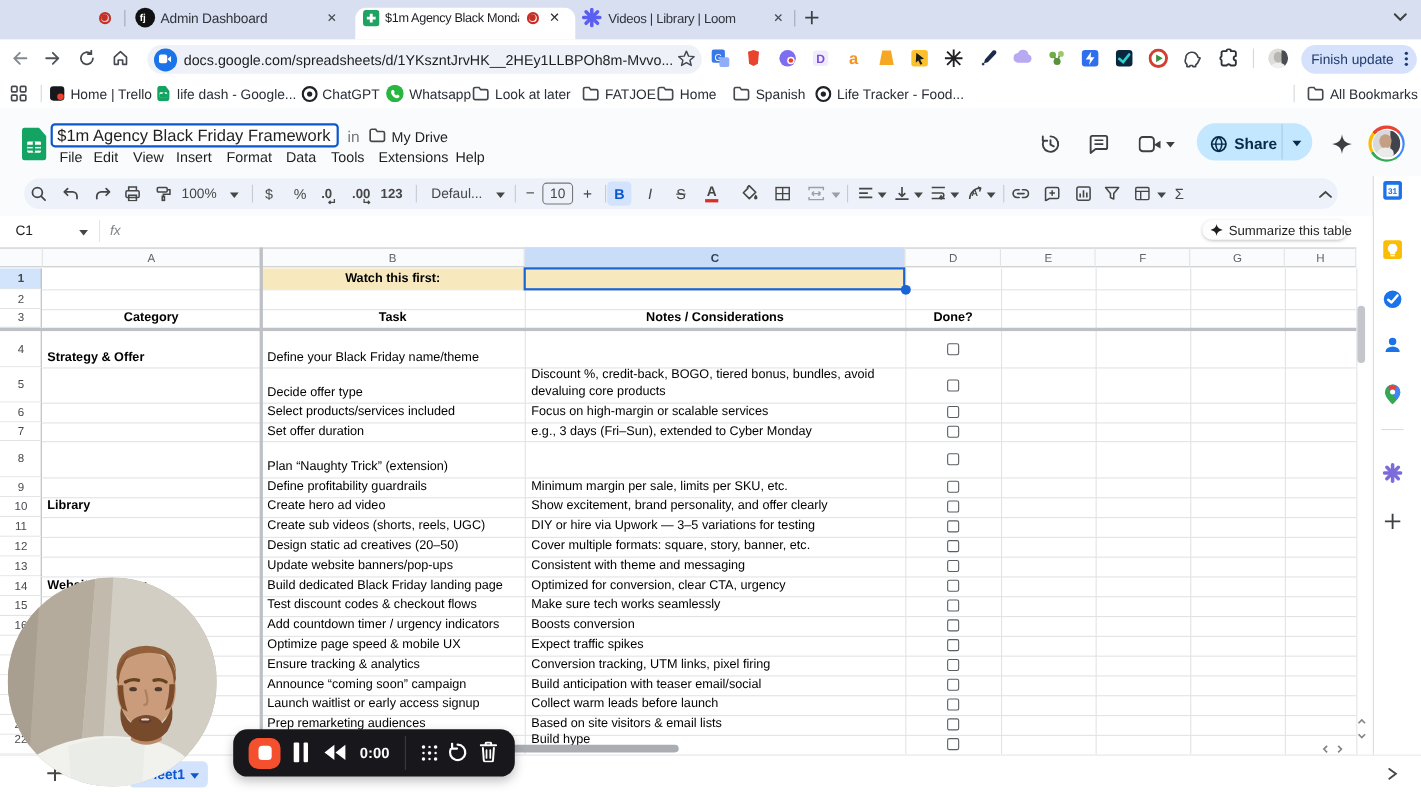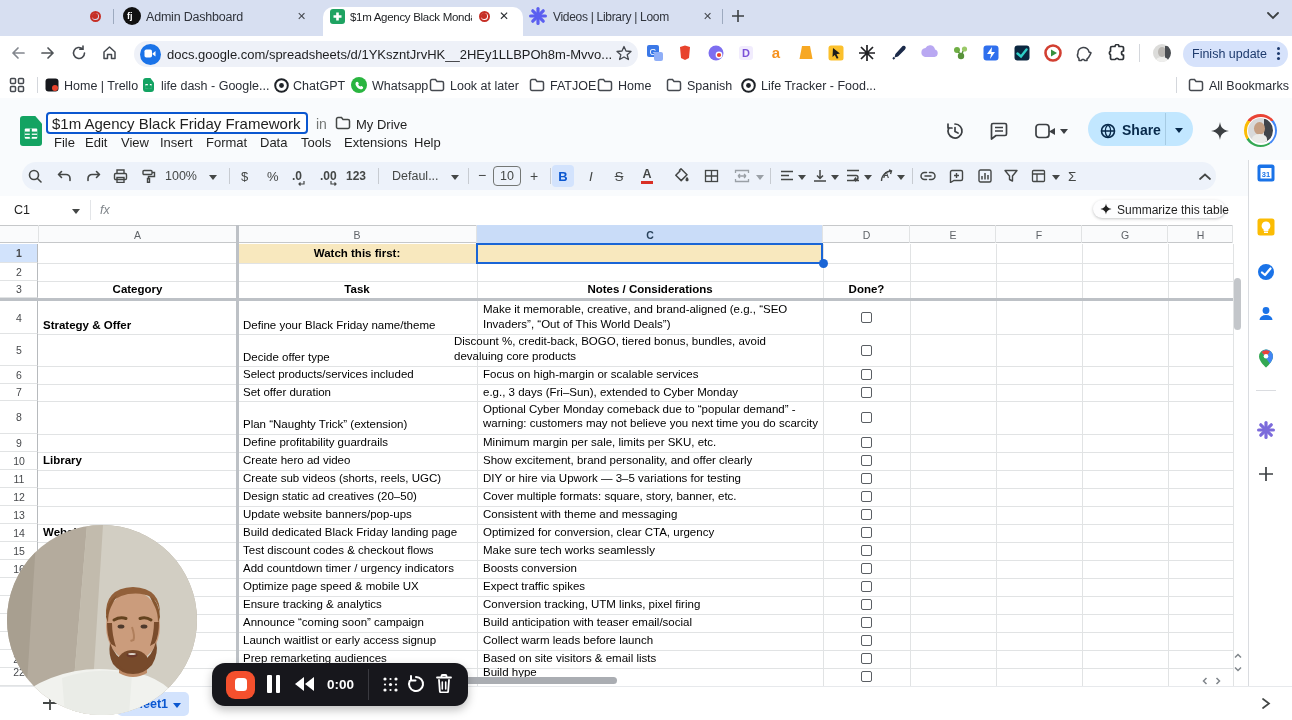--- a/index.html
+++ b/index.html
@@ -481,33 +481,31 @@
 <div style="position:absolute;left:476px;top:243px;width:347px;height:20.5px;border:2px solid #1a65d6;"></div>
 <div style="position:absolute;left:819px;top:258.5px;width:9px;height:9px;border-radius:50%;background:#1a65d6;"></div>
 <div style="position:absolute;left:137.5px;transform:translateX(-50%);top:289.25px;height:0;display:flex;align-items:center;font-size:11.5px;color:#000;font-weight:700;white-space:nowrap;">Category</div>
 <div style="position:absolute;left:357px;transform:translateX(-50%);top:289.25px;height:0;display:flex;align-items:center;font-size:11.5px;color:#000;font-weight:700;white-space:nowrap;">Task</div>
 <div style="position:absolute;left:650px;transform:translateX(-50%);top:289.25px;height:0;display:flex;align-items:center;font-size:11.5px;color:#000;font-weight:700;white-space:nowrap;">Notes / Considerations</div>
 <div style="position:absolute;left:866.5px;transform:translateX(-50%);top:289.25px;height:0;display:flex;align-items:center;font-size:11.5px;color:#000;font-weight:700;white-space:nowrap;">Done?</div>
 <div style="position:absolute;left:0;top:298.0px;width:1233px;height:3px;background:#bdc1c6;"></div>
 <div style="position:absolute;left:236px;top:225px;width:2.5px;height:461px;background:#bdc1c6;"></div>
 <div style="position:absolute;left:43px;top:316.8px;height:16px;line-height:16px;font-size:11.5px;color:#000;font-weight:700;white-space:nowrap;overflow:hidden;width:190px;">Strategy &amp; Offer</div>
 <div style="position:absolute;left:243px;top:324.8px;height:0;display:flex;align-items:center;font-size:11.5px;color:#000;font-weight:400;white-space:nowrap;">Define your Black Friday name/theme</div>
-<div style="position:absolute;left:483px;top:302.0px;width:340px;font-size:11.5px;line-height:14.5px;color:#000;">Make it memorable, creative, and brand-aligned (e.g., “SEO<br>Invaders”, “Out of This World Deals”)</div>
 <div style="position:absolute;left:860.5px;top:312.0px;width:11px;height:11px;border:1.6px solid #5a5e63;border-radius:2px;"></div>
 <div style="position:absolute;left:243px;top:356.8px;height:0;display:flex;align-items:center;font-size:11.5px;color:#000;font-weight:400;white-space:nowrap;">Decide offer type</div>
-<div style="position:absolute;left:454px;top:334.0px;width:340px;font-size:11.5px;line-height:14.5px;color:#000;">Discount %, credit-back, BOGO, tiered bonus, bundles, avoid<br>devaluing core products</div>
+<div style="position:absolute;left:483px;top:334.0px;width:340px;font-size:11.5px;line-height:14.5px;color:#000;">Discount %, credit-back, BOGO, tiered bonus, bundles, avoid<br>devaluing core products</div>
 <div style="position:absolute;left:860.5px;top:344.5px;width:11px;height:11px;border:1.6px solid #5a5e63;border-radius:2px;"></div>
 <div style="position:absolute;left:243px;top:374.3px;height:0;display:flex;align-items:center;font-size:11.5px;color:#000;font-weight:400;white-space:nowrap;">Select products/services included</div>
 <div style="position:absolute;left:483px;top:374.3px;height:0;display:flex;align-items:center;font-size:11.5px;color:#000;font-weight:400;white-space:nowrap;">Focus on high-margin or scalable services</div>
 <div style="position:absolute;left:860.5px;top:369.25px;width:11px;height:11px;border:1.6px solid #5a5e63;border-radius:2px;"></div>
 <div style="position:absolute;left:243px;top:391.8px;height:0;display:flex;align-items:center;font-size:11.5px;color:#000;font-weight:400;white-space:nowrap;">Set offer duration</div>
 <div style="position:absolute;left:483px;top:391.8px;height:0;display:flex;align-items:center;font-size:11.5px;color:#000;font-weight:400;white-space:nowrap;">e.g., 3 days (Fri–Sun), extended to Cyber Monday</div>
 <div style="position:absolute;left:860.5px;top:386.75px;width:11px;height:11px;border:1.6px solid #5a5e63;border-radius:2px;"></div>
 <div style="position:absolute;left:243px;top:424.3px;height:0;display:flex;align-items:center;font-size:11.5px;color:#000;font-weight:400;white-space:nowrap;">Plan “Naughty Trick” (extension)</div>
-<div style="position:absolute;left:483px;top:401.5px;width:340px;font-size:11.5px;line-height:14.5px;color:#000;">Optional Cyber Monday comeback due to “popular demand” -<br>warning: customers may not believe you next time you do scarcity</div>
 <div style="position:absolute;left:860.5px;top:411.75px;width:11px;height:11px;border:1.6px solid #5a5e63;border-radius:2px;"></div>
 <div style="position:absolute;left:243px;top:442.3px;height:0;display:flex;align-items:center;font-size:11.5px;color:#000;font-weight:400;white-space:nowrap;">Define profitability guardrails</div>
 <div style="position:absolute;left:483px;top:442.3px;height:0;display:flex;align-items:center;font-size:11.5px;color:#000;font-weight:400;white-space:nowrap;">Minimum margin per sale, limits per SKU, etc.</div>
 <div style="position:absolute;left:860.5px;top:437.0px;width:11px;height:11px;border:1.6px solid #5a5e63;border-radius:2px;"></div>
 <div style="position:absolute;left:43px;top:452.3px;height:16px;line-height:16px;font-size:11.5px;color:#000;font-weight:700;white-space:nowrap;overflow:hidden;width:190px;">Library</div>
 <div style="position:absolute;left:243px;top:460.3px;height:0;display:flex;align-items:center;font-size:11.5px;color:#000;font-weight:400;white-space:nowrap;">Create hero ad video</div>
 <div style="position:absolute;left:483px;top:460.3px;height:0;display:flex;align-items:center;font-size:11.5px;color:#000;font-weight:400;white-space:nowrap;">Show excitement, brand personality, and offer clearly</div>
 <div style="position:absolute;left:860.5px;top:455.0px;width:11px;height:11px;border:1.6px solid #5a5e63;border-radius:2px;"></div>
 <div style="position:absolute;left:243px;top:478.3px;height:0;display:flex;align-items:center;font-size:11.5px;color:#000;font-weight:400;white-space:nowrap;">Create sub videos (shorts, reels, UGC)</div>
 <div style="position:absolute;left:483px;top:478.3px;height:0;display:flex;align-items:center;font-size:11.5px;color:#000;font-weight:400;white-space:nowrap;">DIY or hire via Upwork — 3–5 variations for testing</div>

